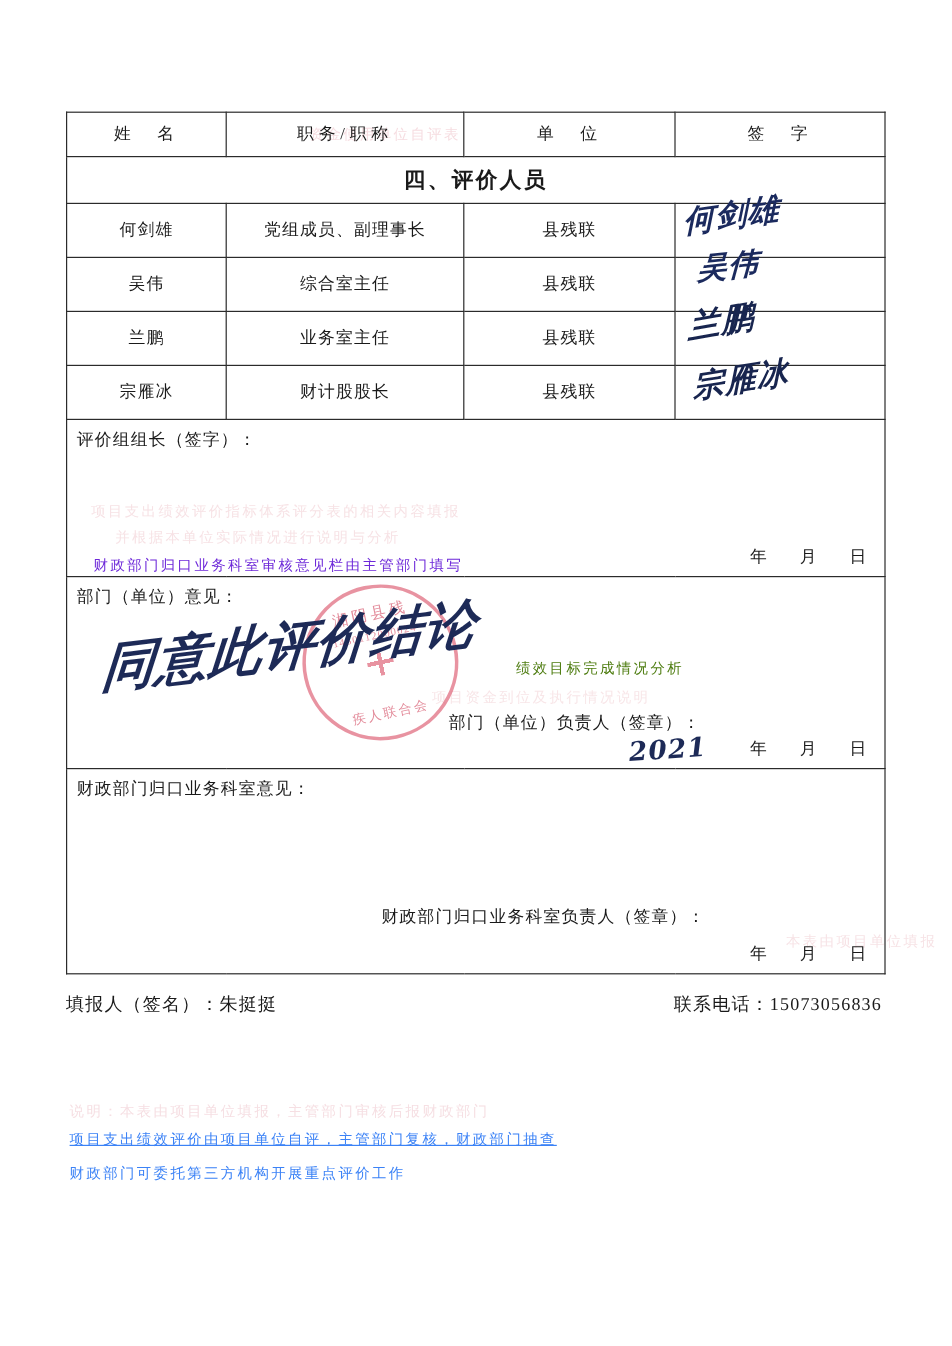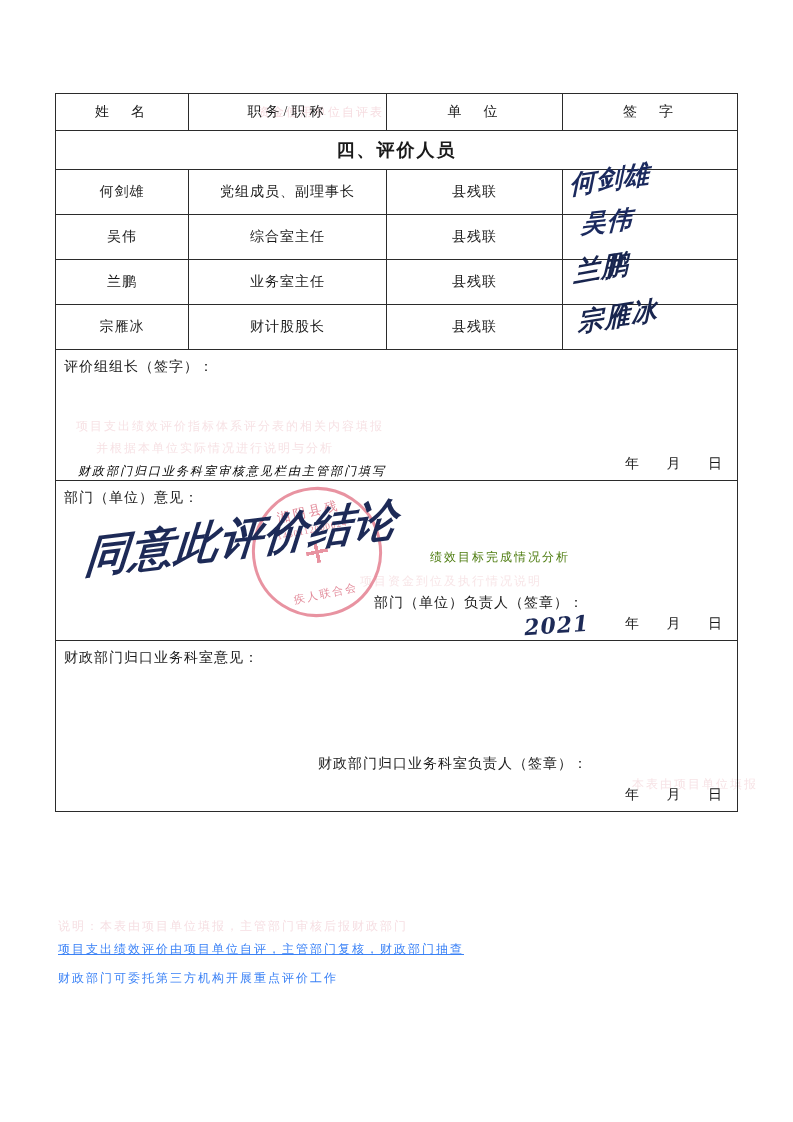--- a/index.html
+++ b/index.html
@@ -21,24 +21,24 @@
     color: #f3d7dc;
     font-size: 12px;
     letter-spacing: 2px;
     white-space: nowrap;
     user-select: none;
     pointer-events: none;
   }
   .bleed.b1 { top: 104px; left: 258px; color: #f6dde1; }
   .bleed.b2 { top: 418px; left: 76px;  color: #f7e2e5; }
   .bleed.b3 { top: 440px; left: 96px;  color: #f7e2e5; }
-  .bleed.b4 { top: 463px; left: 78px;  color: #000000; font-style: italic; }
+  .bleed.b4 { top: 463px; left: 78px;  color: #6d28d9; }
   .bleed.b5 { top: 549px; left: 430px; color: #4d7c0f; }
   .bleed.b6 { top: 573px; left: 360px; color: #f8e6e8; }
-  .bleed.b7 { top: 776px; left: 632px; color: #f7e3e6; }
+  .bleed.b7 { top: 776px; left: 655px; color: #f7e3e6; }
   .bleed.b8 { top: 918px; left: 58px;  color: #f6dfe3; }
   .bleed.b9 { top: 941px; left: 58px;  color: #3b82f6; text-decoration: underline; }
   .bleed.b10{ top: 970px; left: 58px;  color: #3b82f6; }
 
   .doc {
     position: absolute;
     left: 55px;
     top: 93px;
     width: 682px;
   }
@@ -292,13 +292,17 @@
         <span class="ymd">
           <span>年</span>
           <span>月</span>
           <span>日</span>
         </span>
       </td>
     </tr>
   </tbody>
     </table>
 
+  <div class="footer-row">
+    <span class="left"><span>填报人（签名）：</span><span>朱挺挺</span></span>
+    <span class="right"><span>联系电话：</span><span>15073056836</span></span>
+  </div>
 </div>
 
 </body></html>

